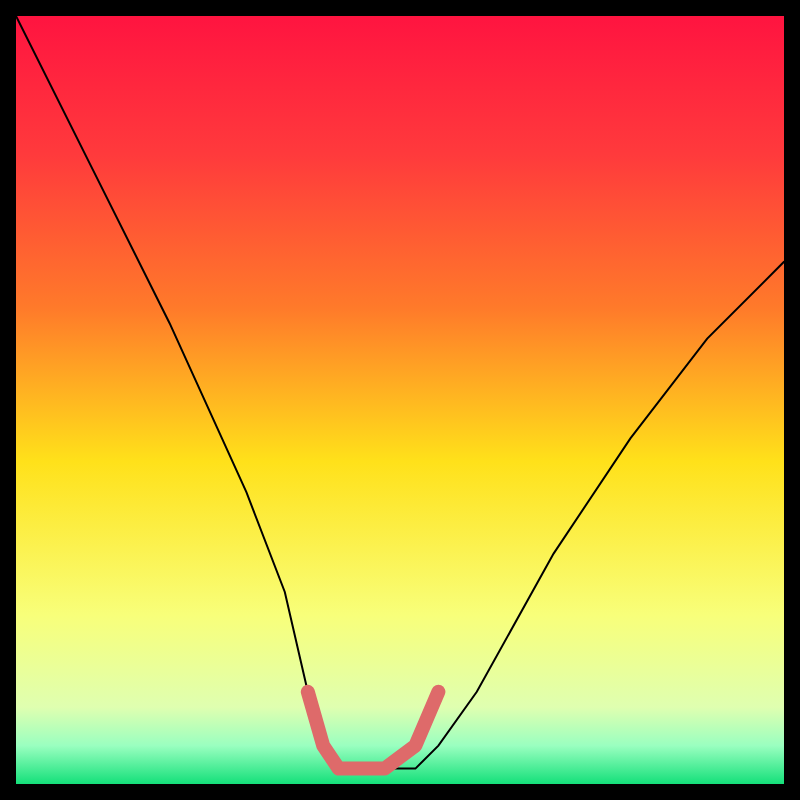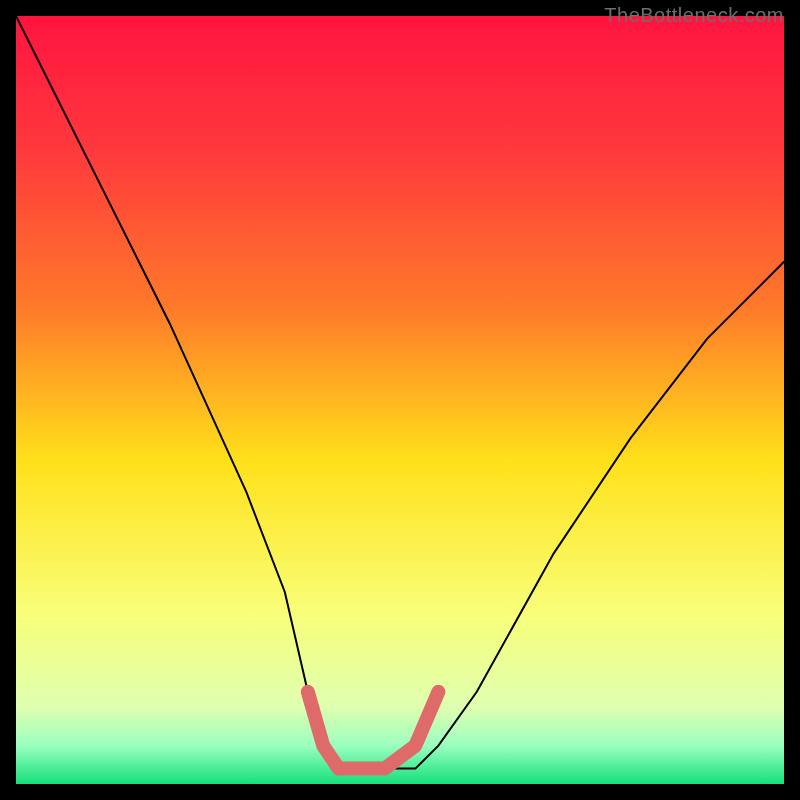--- a/index.html
+++ b/index.html
@@ -50,14 +50,13 @@
           <stop offset="78%" stop-color="#f8ff7a"></stop>
           <stop offset="90%" stop-color="#dfffb0"></stop>
           <stop offset="95%" stop-color="#9affc0"></stop>
           <stop offset="100%" stop-color="#14e07a"></stop>
         </linearGradient>
     </defs>
     <rect id="bgrect" x="0" y="0" width="768" height="768" fill="url(#bg)"></rect>
     <path id="curve" fill="none" stroke="#000" stroke-width="2" stroke-linecap="round" d="M0.0 0.0 L76.8 153.6 L153.6 307.2 L230.4 476.2 L268.8 576.0 L291.8 675.8 L307.2 729.6 L322.6 752.6 L345.6 752.6 L368.6 752.6 L399.4 752.6 L422.4 729.6 L460.8 675.8 L537.6 537.6 L614.4 422.4 L691.2 322.6 L768.0 245.8 "></path>
     <path id="trough" fill="none" stroke-width="14" stroke-linecap="round" stroke-linejoin="round" d="M291.8 675.8 L307.2 729.6 L322.6 752.6 L345.6 752.6 L368.6 752.6 L399.4 729.6 L422.4 675.8 " stroke="#de6a6a"></path>
   </svg>
-  <div class="watermark">TheBottleneck.com</div>
 </div>
 
 </body></html>

